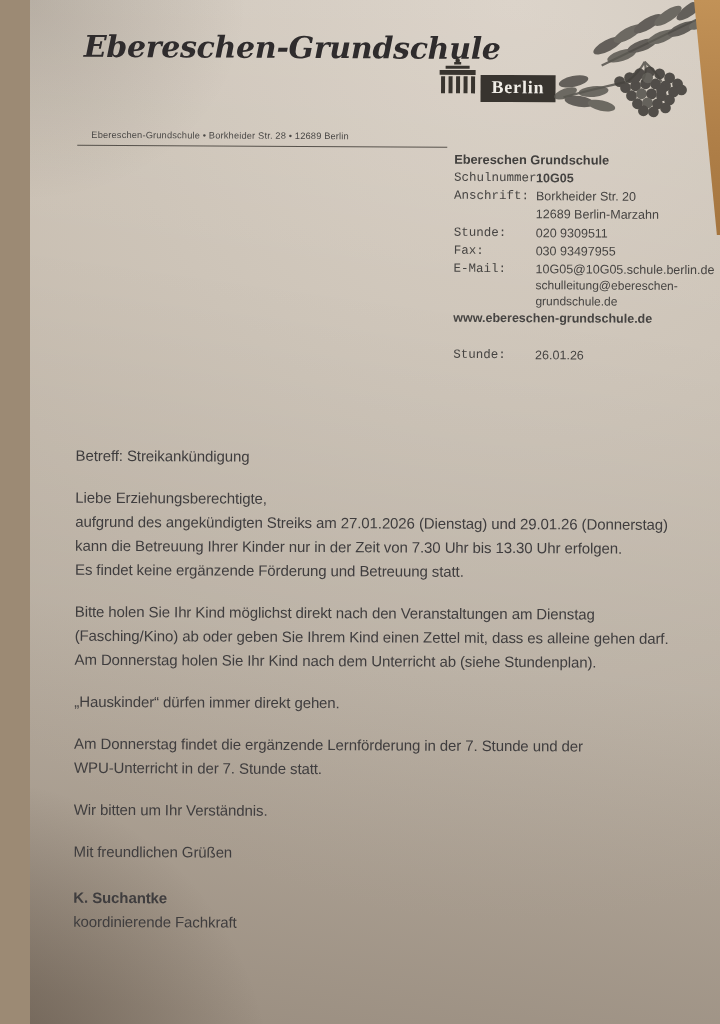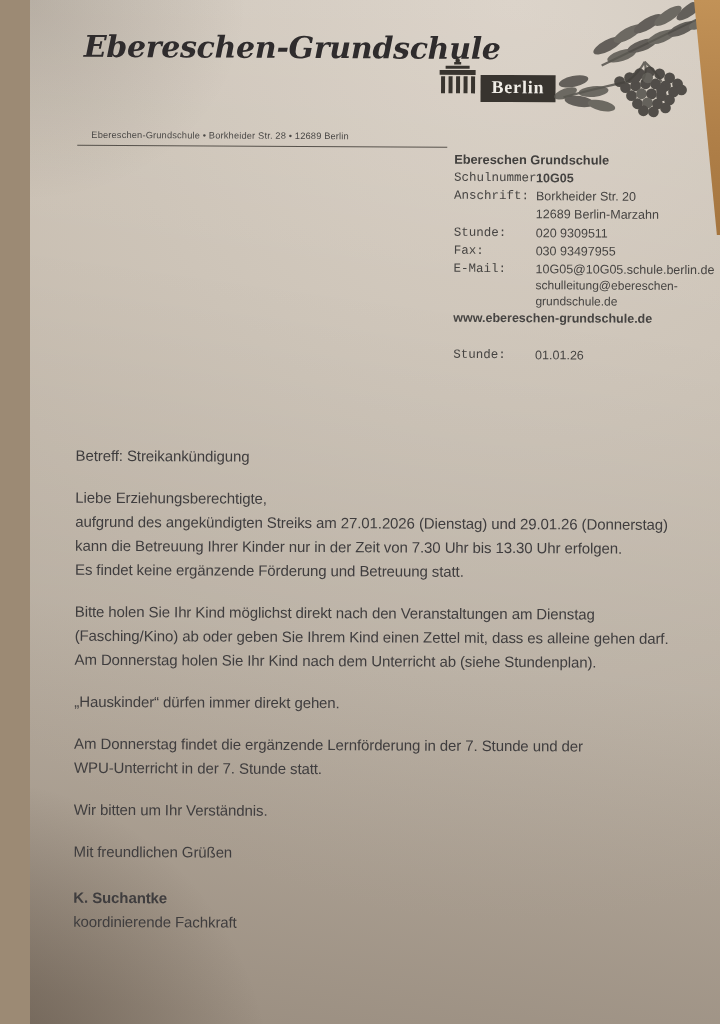--- a/index.html
+++ b/index.html
@@ -199,21 +199,21 @@
             </div>
             <div class="crow small">
               <span class="clabel"></span>
               <span class="cvalue">schulleitung@ebereschen-grundschule.de</span>
             </div>
             <div class="crow">
               <span class="cvalue bold">www.ebereschen-grundschule.de</span>
             </div>
             <div class="crow gap">
               <span class="clabel">Stunde:</span>
-              <span class="cvalue">01.01.26</span>
+              <span class="cvalue">26.01.26</span>
             </div>
           </div>
       </div>
 
       <div class="bodytext">
         <p class="subject">Betreff: Streikankündigung</p>
         <div id="paras">
             <p class="para">Liebe Erziehungsberechtigte,<br>aufgrund des angekündigten Streiks am 27.01.2026 (Dienstag) und 29.01.26 (Donnerstag)<br>kann die Betreuung Ihrer Kinder nur in der Zeit von 7.30 Uhr bis 13.30 Uhr erfolgen.<br>Es findet keine ergänzende Förderung und Betreuung statt.</p>
             <p class="para">Bitte holen Sie Ihr Kind möglichst direkt nach den Veranstaltungen am Dienstag<br>(Fasching/Kino) ab oder geben Sie Ihrem Kind einen Zettel mit, dass es alleine gehen darf.<br>Am Donnerstag holen Sie Ihr Kind nach dem Unterricht ab (siehe Stundenplan).</p>
             <p class="para">„Hauskinder“ dürfen immer direkt gehen.</p>

